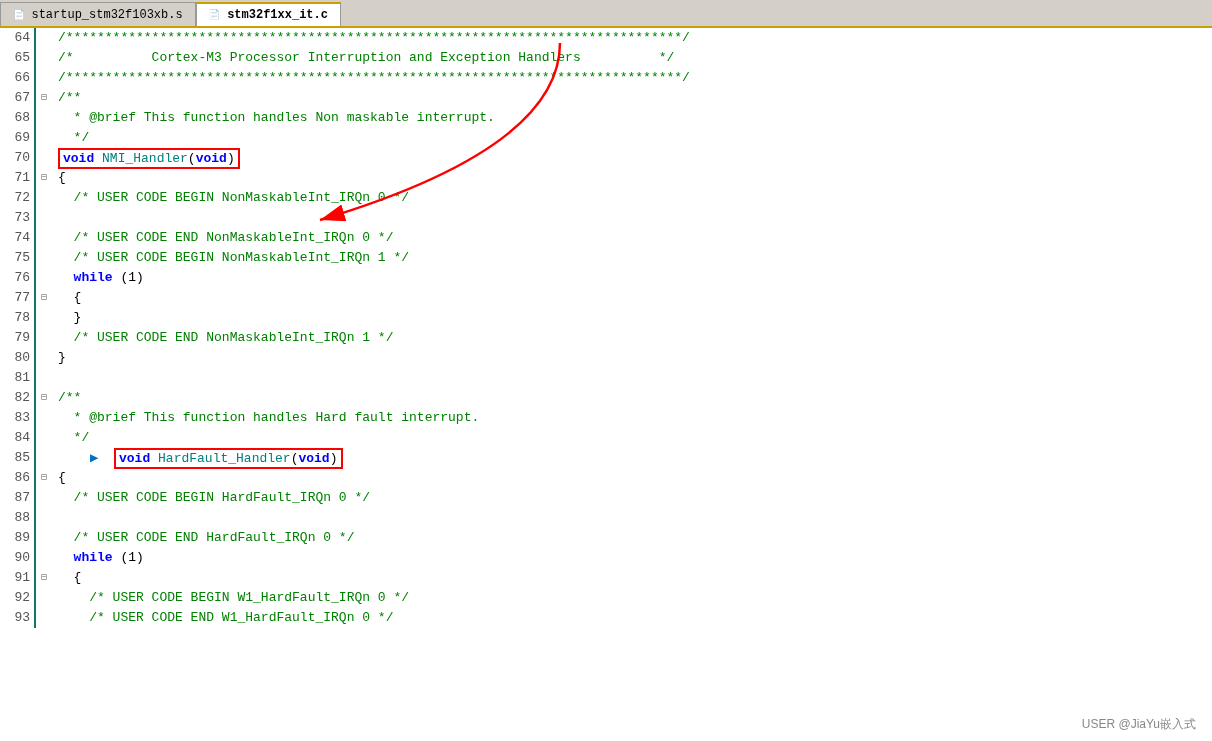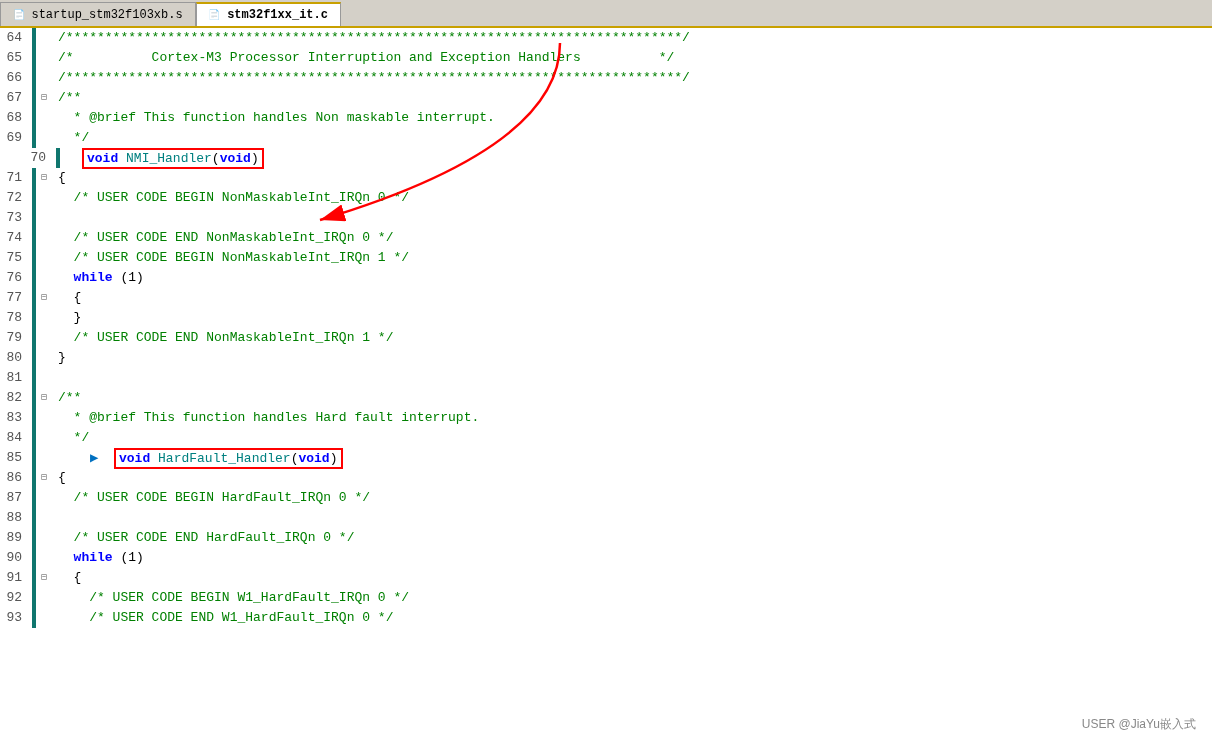--- a/index.html
+++ b/index.html
@@ -63,26 +63,26 @@
       font-size: 12px;
       font-family: Arial, sans-serif;
     }
     .line-row {
       display: flex;
       height: 20px;
     }
     .ln {
       min-width: 36px;
       text-align: right;
-      padding-right: 10px;
+      padding-right: 4px;
       color: #555;
       user-select: none;
       font-size: 13px;
       line-height: 20px;
-      border-right: 4px solid #0f766e;
+      border-right: 2px solid #0f766e;
     }
     .fold {
       width: 16px;
       text-align: center;
       color: #888;
       font-size: 10px;
       line-height: 20px;
       cursor: pointer;
     }
     .code-cell {
@@ -151,21 +151,21 @@
         <div class="line-row" style="height: 20px; display: flex; position: relative;">
           <div class="ln">68</div>
           <div class="fold"></div>
           <div class="code-cell" style="position: relative;"><span style="color: rgb(0, 128, 0);">  * @brief This function handles Non maskable interrupt.</span></div>
         </div>
         <div class="line-row" style="height: 20px; display: flex; position: relative;">
           <div class="ln">69</div>
           <div class="fold"></div>
           <div class="code-cell" style="position: relative;"><span style="color: rgb(0, 128, 0);">  */</span></div>
         </div>
-        <div class="line-row" style="height: 20px; display: flex; position: relative; margin-left: 24px;">
+        <div class="line-row" style="height: 20px; display: flex; position: relative;">
           <div class="ln">70</div>
           <div class="fold"></div>
           <div class="code-cell" style="position: relative;"><span style="border: 2px solid rgb(255, 0, 0); padding: 0px 3px; display: inline-block; line-height: 17px; margin-top: 0px;"><span style="color: rgb(0, 0, 255); font-weight: bold;">void</span><span style="color: rgb(0, 0, 0);"> </span><span style="color: rgb(0, 128, 128);">NMI_Handler</span><span style="color: rgb(0, 0, 0);">(</span><span style="color: rgb(0, 0, 255); font-weight: bold;">void</span><span style="color: rgb(0, 0, 0);">)</span></span></div>
         </div>
         <div class="line-row" style="height: 20px; display: flex; position: relative;">
           <div class="ln">71</div>
           <div class="fold">⊟</div>
           <div class="code-cell" style="position: relative;"><span style="color: rgb(0, 0, 0);">{</span></div>
         </div>
         <div class="line-row" style="height: 20px; display: flex; position: relative;">

